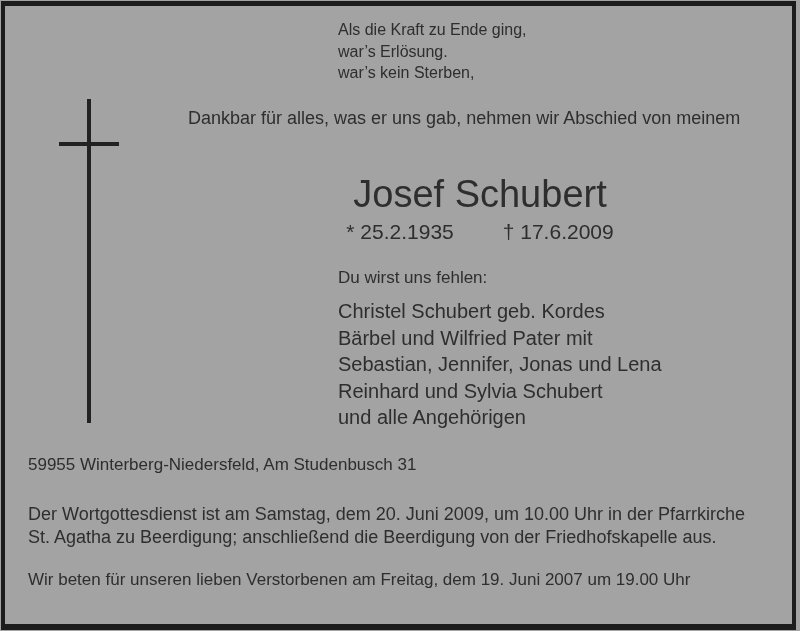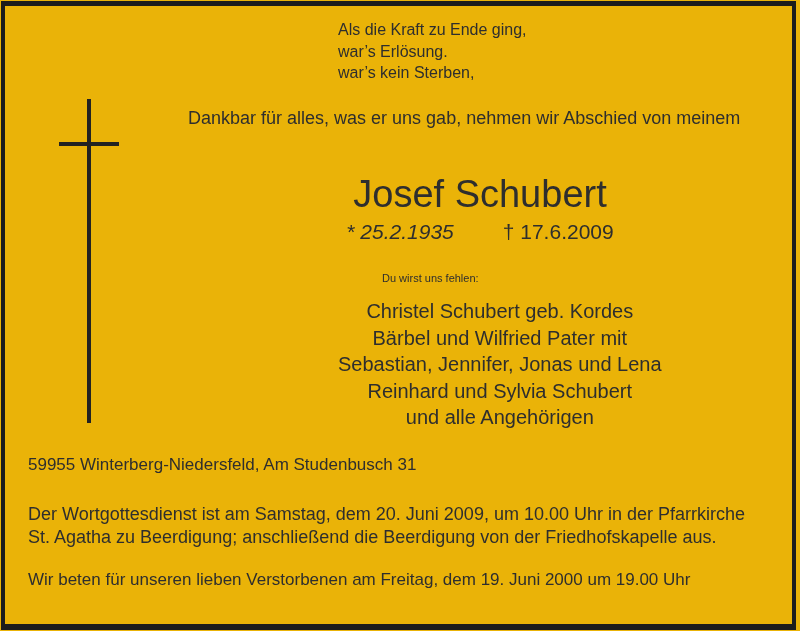--- a/index.html
+++ b/index.html
@@ -4,21 +4,21 @@
   <style>
     html, body {
       margin: 0;
       padding: 0;
       background: #ffffff;
     }
     .page {
       position: relative;
       width: 800px;
       height: 631px;
-      background: #eab308;
+      background: #a3a3a3;
       font-family: "Liberation Sans", sans-serif;
       color: #2e2e2e;
       overflow: hidden;
     }
     .frame {
       position: absolute;
       left: 1px;
       top: 1px;
       width: 795px;
       height: 629px;
@@ -79,39 +79,36 @@
       left: 280px;
       top: 220px;
       width: 400px;
       text-align: center;
       font-size: 21px;
       line-height: 24px;
       white-space: nowrap;
     }
     .dates .birth {
       margin-right: 49px;
-      font-style: italic;
     }
     .farewell {
       position: absolute;
       left: 338px;
       top: 268px;
-      font-size: 11px;
+      font-size: 17px;
       line-height: 20px;
       white-space: nowrap;
-      margin-left: 44px;
     }
     .mourners {
       position: absolute;
       left: 338px;
       top: 298px;
       font-size: 20px;
       line-height: 26.5px;
       white-space: nowrap;
-      text-align: center;
     }
     .address {
       position: absolute;
       left: 28px;
       top: 453px;
       font-size: 17px;
       line-height: 23px;
       white-space: nowrap;
     }
     .service {
@@ -170,16 +167,16 @@
   </div>
 
   <div class="address">59955 Winterberg-Niedersfeld, Am Studenbusch 31</div>
 
   <div class="service">
     <div>Der Wortgottesdienst ist am Samstag, dem 20. Juni 2009, um 10.00 Uhr in der Pfarrkirche</div>
     <div>St. Agatha zu Beerdigung; anschließend die Beerdigung von der Friedhofskapelle aus.</div>
   </div>
 
   <div class="prayer">
-    <div>Wir beten für unseren lieben Verstorbenen am Freitag, dem 19. Juni 2000 um 19.00 Uhr</div>
+    <div>Wir beten für unseren lieben Verstorbenen am Freitag, dem 19. Juni 2007 um 19.00 Uhr</div>
   </div>
 
 </div>
 
 </body></html>

